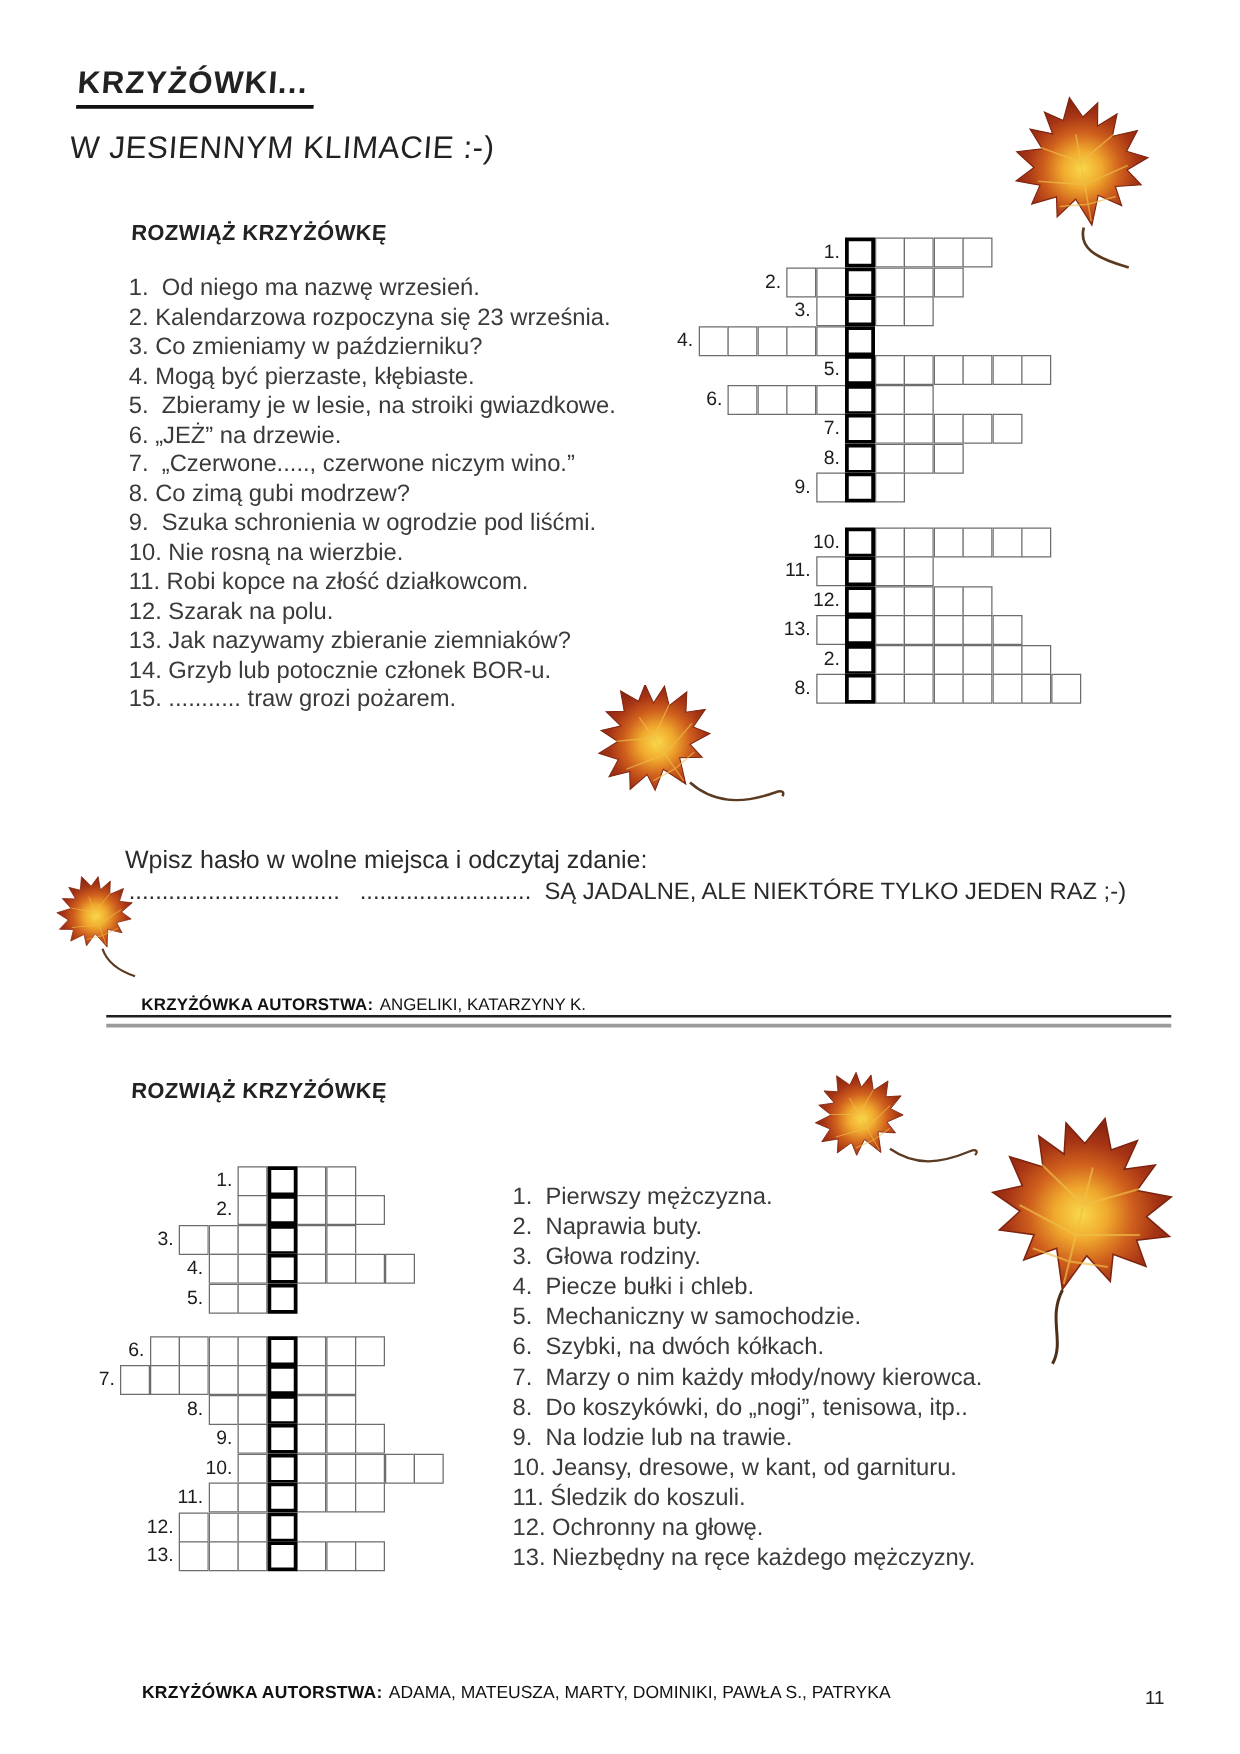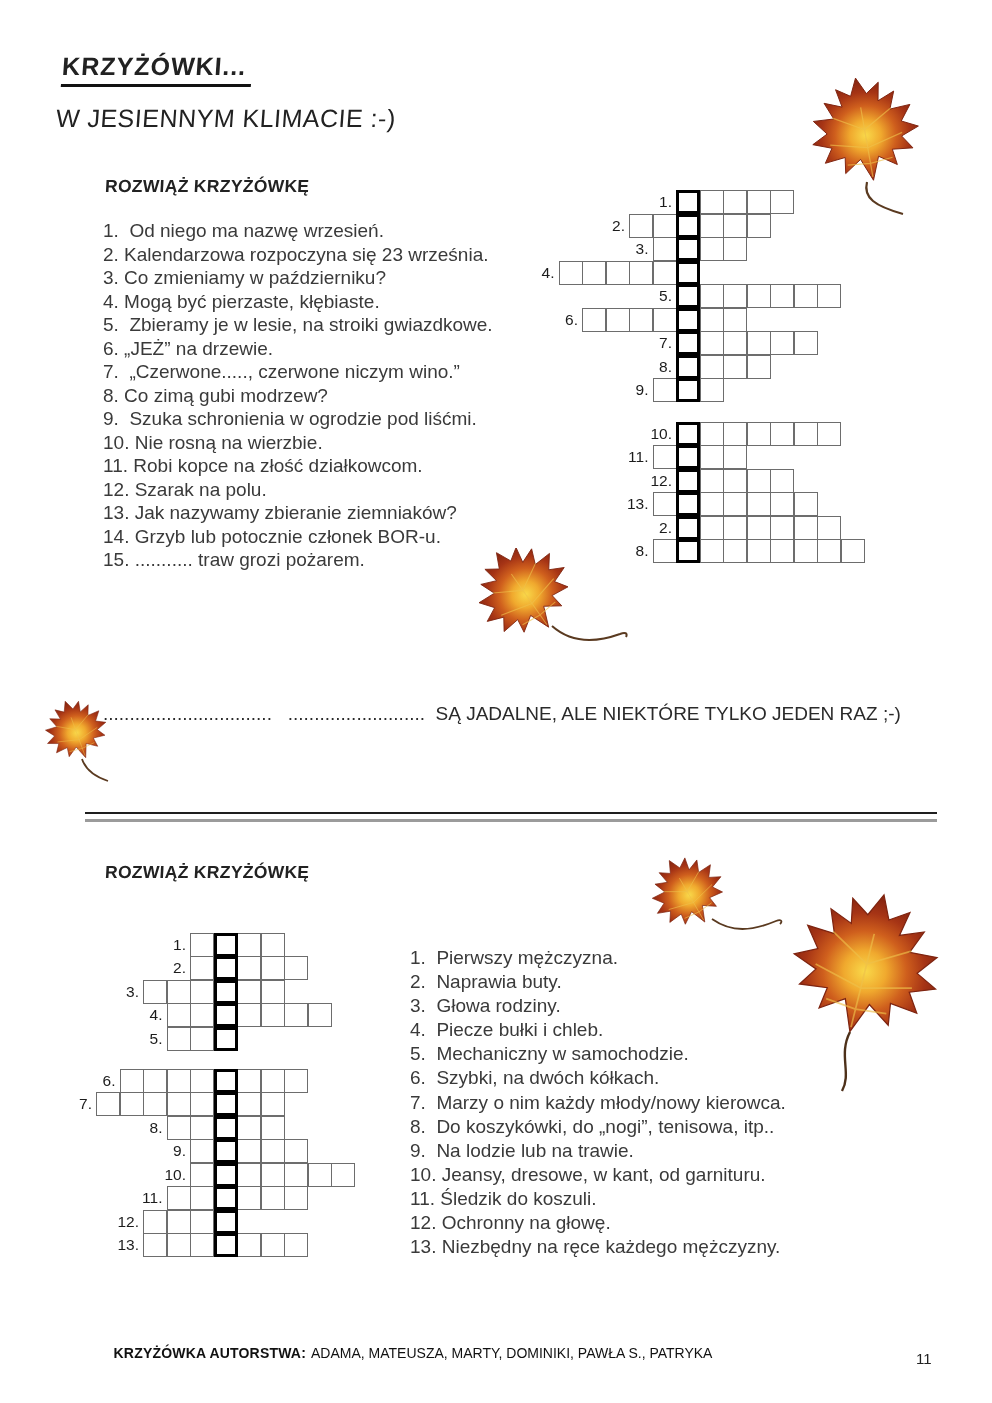--- a/index.html
+++ b/index.html
@@ -168,22 +168,26 @@
       <div class="cell bold" style="left: 128px; top: 351px;"></div>
       <div class="cell" style="left: 151.5px; top: 351px;"></div>
       <div class="cell" style="left: 175px; top: 351px;"></div>
       <div class="cell" style="left: 198.5px; top: 351px;"></div>
       <div class="cell" style="left: 222px; top: 351px;"></div>
       <div class="cell" style="left: 245.5px; top: 351px;"></div>
       <div class="cell" style="left: 269px; top: 351px;"></div>
       <div class="cell" style="left: 292.5px; top: 351px;"></div>
     </div>
 
+  <div class="abs prompt">Wpisz hasło w wolne miejsca i odczytaj zdanie:</div>
   <div class="abs password">................................   ..........................  SĄ JADALNE, ALE NIEKTÓRE TYLKO JEDEN RAZ ;-)</div>
 
+  <div class="abs credit" id="credit1">
+    <span class="credit-prefix">KRZYŻÓWKA AUTORSTWA:</span><span class="credit-names">ANGELIKI, KATARZYNY K.</span>
+  </div>
 
   <div class="abs divider-black"></div>
   <div class="abs divider-gray"></div>
 
   <div class="abs section-heading" id="heading2">ROZWIĄŻ KRZYŻÓWKĘ</div>
   <div class="grid" id="grid2">
       <div class="grid-num" style="left: 58px; top: 5.5px;">1.</div>
       <div class="cell" style="left: 100px; top: 2.5px;"></div>
       <div class="cell bold" style="left: 123.5px; top: 2.5px;"></div>
       <div class="cell" style="left: 147px; top: 2.5px;"></div>

